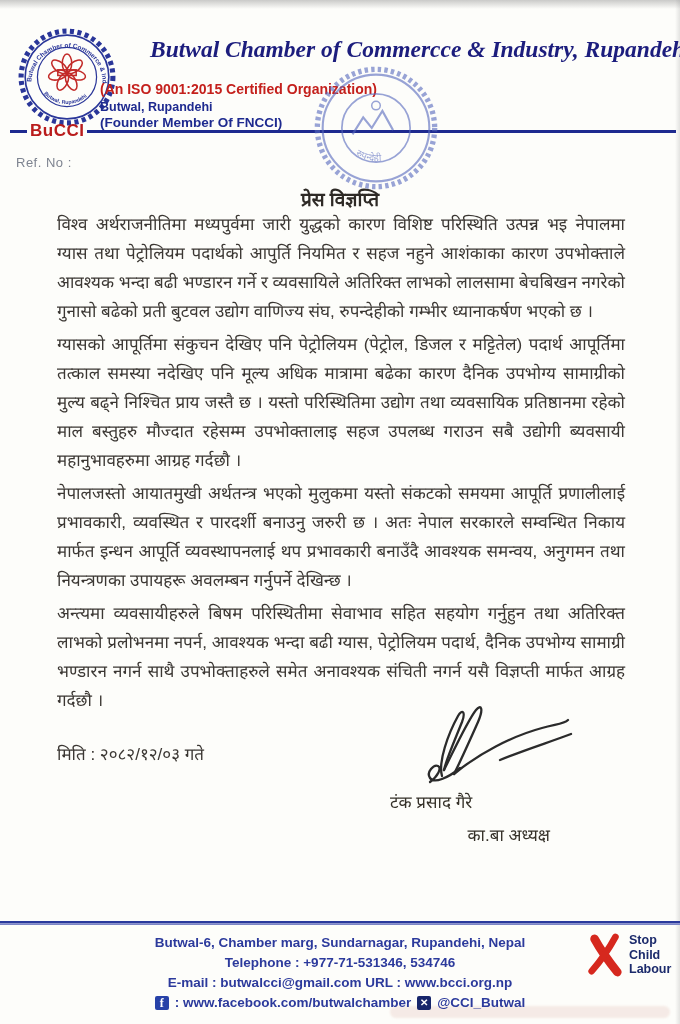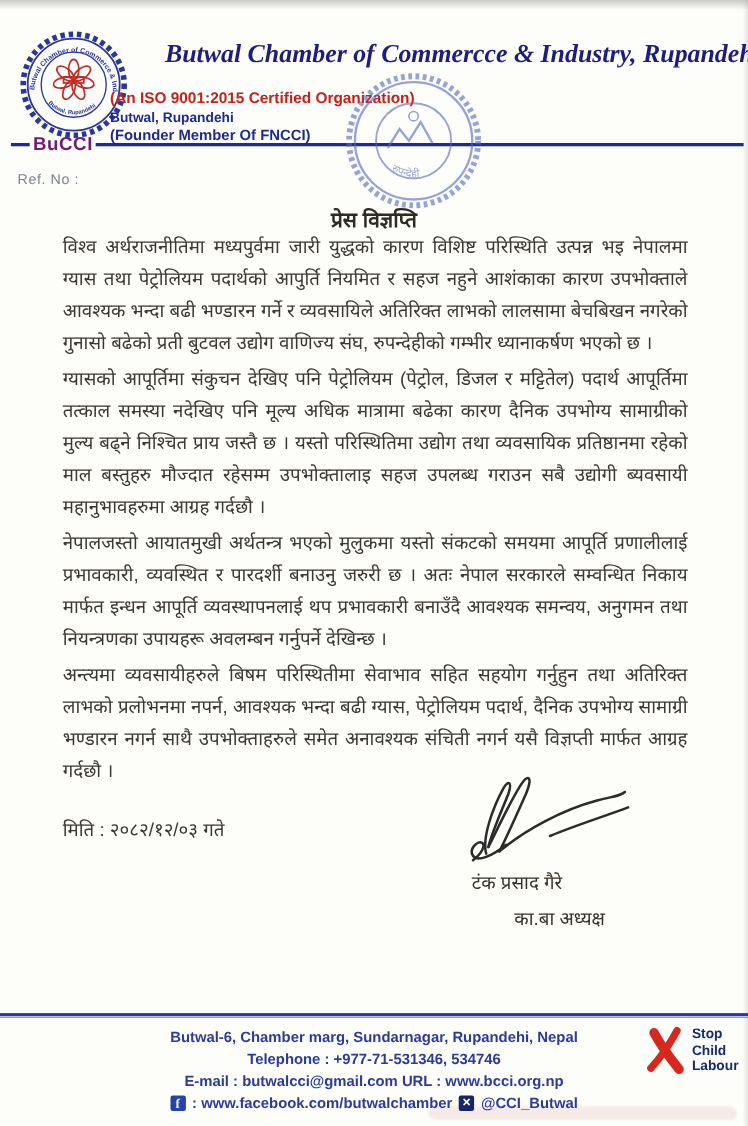--- a/index.html
+++ b/index.html
@@ -12,42 +12,42 @@
     background:linear-gradient(to bottom,rgba(140,140,140,.45),rgba(140,140,140,0));}
   .scan-right{position:absolute;right:0;top:0;width:5px;height:1024px;
     background:linear-gradient(to left,rgba(150,150,150,.25),rgba(150,150,150,0));}
   .scan-smudge{position:absolute;left:390px;top:1006px;width:280px;height:12px;
     background:rgba(210,150,140,.18);border-radius:6px;filter:blur(1px);}
 
   
   .logo{position:absolute;left:16px;top:26px;width:102px;height:102px;}
   .bucci-row{position:absolute;left:10px;top:121px;width:666px;display:flex;align-items:center;}
   .bucci-dash{width:17px;height:3px;background:#1e2a8f;}
-  .bucci-label{color:#701a75;font-weight:bold;font-size:17px;letter-spacing:.5px;padding:0 3px;}
+  .bucci-label{color:#b91c1c;font-weight:bold;font-size:17px;letter-spacing:.5px;padding:0 3px;}
   .bucci-rule{flex:1;height:3px;background:#1e2a8f;}
   .org-name{position:absolute;left:150px;top:36px;width:530px;text-align:center;
     font-family:"Liberation Serif",serif;font-style:italic;font-weight:bold;
     font-size:23.5px;color:#1c1d7d;white-space:nowrap;}
   .hdr-sub{position:absolute;left:100px;top:82px;width:520px;text-align:left;line-height:15.5px;}
   .iso-line{color:#c4201c;font-weight:bold;font-size:14px;}
   .loc-line{color:#1e2a8f;font-weight:bold;font-size:12.5px;margin-top:2px;}
   .founder-line{color:#1e2a8f;font-weight:bold;font-size:13.5px;}
   .stamp{position:absolute;left:312px;top:64px;width:128px;height:128px;opacity:.6;}
   .ref-no{position:absolute;left:16px;top:155px;color:#7e8490;font-size:13px;letter-spacing:.5px;}
 
   
   .dv{font-family:Liberation Sans, sans-serif;}
   .doc-title{position:absolute;left:0;top:186px;width:680px;text-align:center;
     font-weight:bold;font-size:19px;color:#2e2a26;}
   .body-text{position:absolute;left:57px;top:210px;width:568px;
     font-size:17px;line-height:29px;color:#3b3733;text-align:justify;}
   .body-text p{margin:0 0 4px 0;}
   .date-line{position:absolute;left:57px;top:742px;font-size:17px;color:#3b3733;}
   .signature{position:absolute;left:408px;top:698px;width:172px;height:92px;}
-  .sig-name{position:absolute;left:390px;top:790px;width:160px;text-align:center;
+  .sig-name{position:absolute;left:390px;top:790px;width:160px;text-align:left;
     font-size:17px;color:#353129;}
   .sig-title{position:absolute;left:390px;top:823px;width:160px;text-align:right;
     font-size:17px;color:#353129;}
 
   
   .footer-rule{position:absolute;left:0;top:921px;width:680px;height:4px;
     background:linear-gradient(to bottom,#2a3a9c 55%,#eef 70%,#2a3a9c 100%);}
   .footer-text{position:absolute;left:80px;top:933px;width:520px;text-align:center;
     color:#2c3a9c;font-weight:bold;font-size:13.5px;line-height:20px;}
   .footer-email{}

